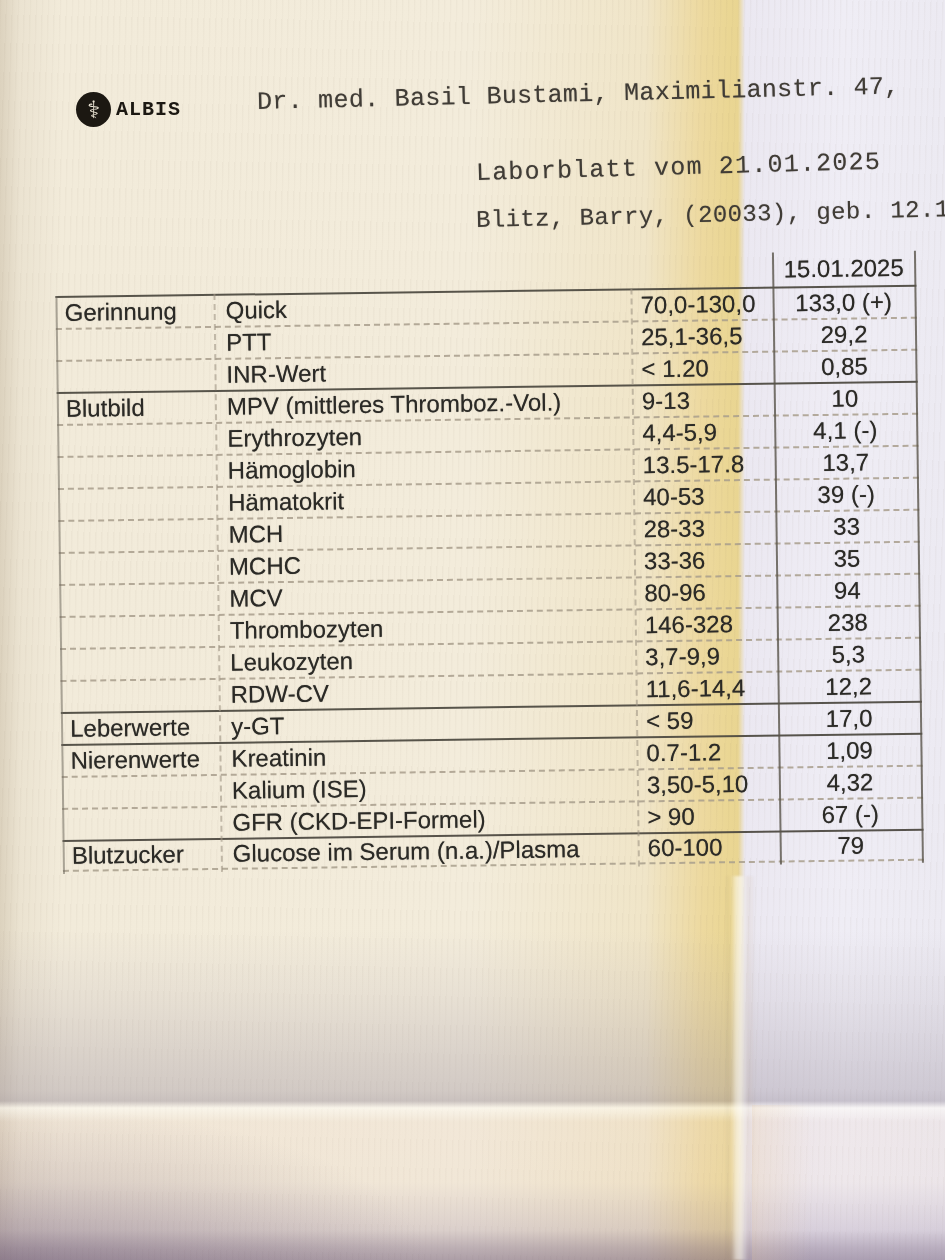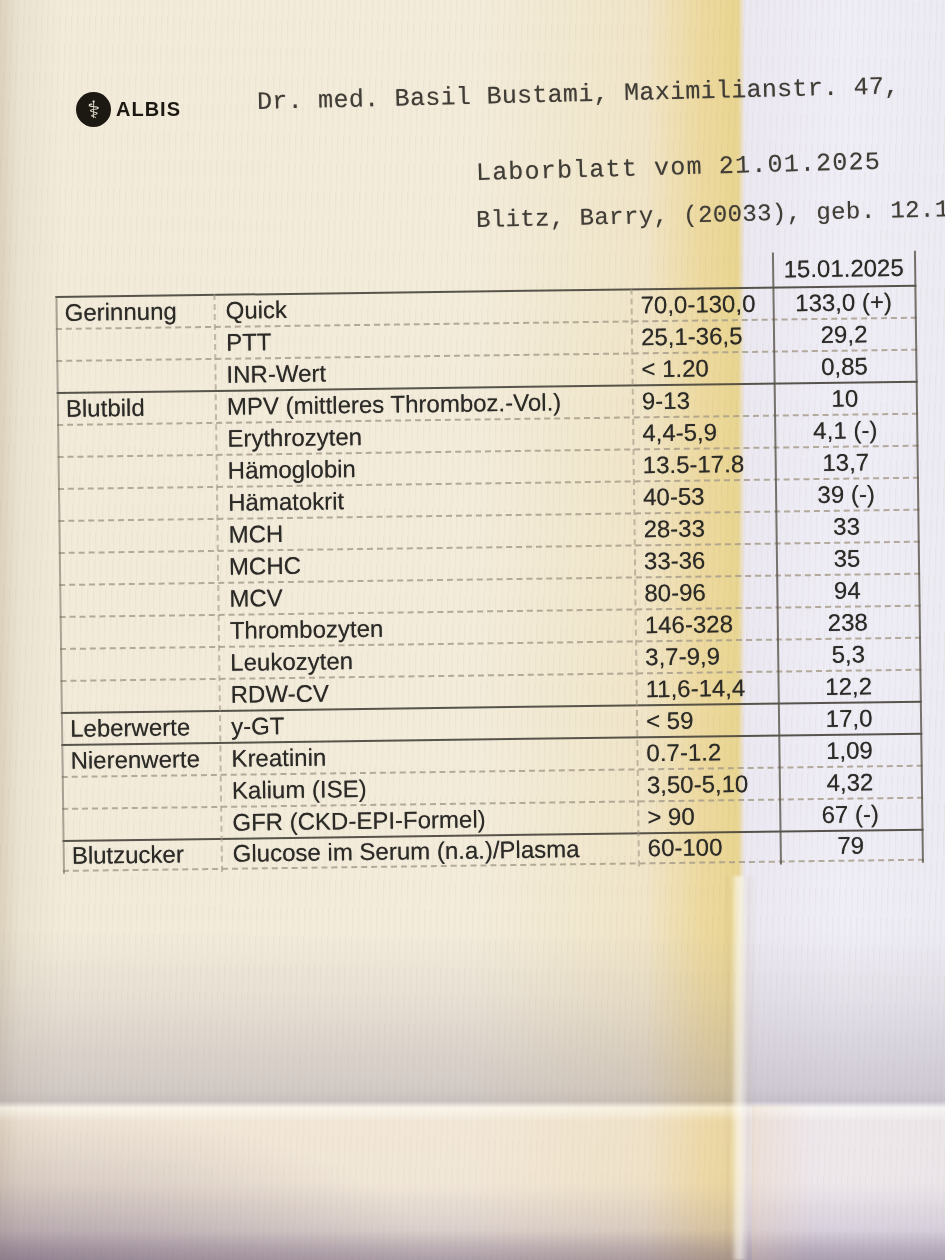--- a/index.html
+++ b/index.html
@@ -50,21 +50,21 @@
   
   #logo { position:absolute; left:76px; top:92px; display:flex; align-items:center; }
   #logo .emblem {
     width:35px; height:35px; border-radius:50%; background:#1c1812;
     display:flex; align-items:center; justify-content:center;
     color:#efe8d8; font-size:24px; line-height:1;
     font-family:"DejaVu Sans", sans-serif;
   }
   #logo .brand {
     margin-left:5px; font-size:20px; font-weight:bold; letter-spacing:1px;
-    color:#1c1812; font-family:Liberation Sans, sans-serif;
+    color:#1c1812; font-family:Liberation Mono, monospace;
   }
   
   .typ {
     position:absolute; white-space:nowrap; color:#403c36;
     font-family:"Liberation Mono", monospace;
     text-shadow:0 0 1px rgba(64,60,54,0.45);
     transform-origin:0 50%;
   }
   #doctor-line  { left:257px; top:88px;  font-size:25px; letter-spacing:0.3px; transform:rotate(-1.4deg); }
   #title-line   { left:476px; top:159px; font-size:25px; letter-spacing:1.2px; transform:rotate(-1.6deg); }

